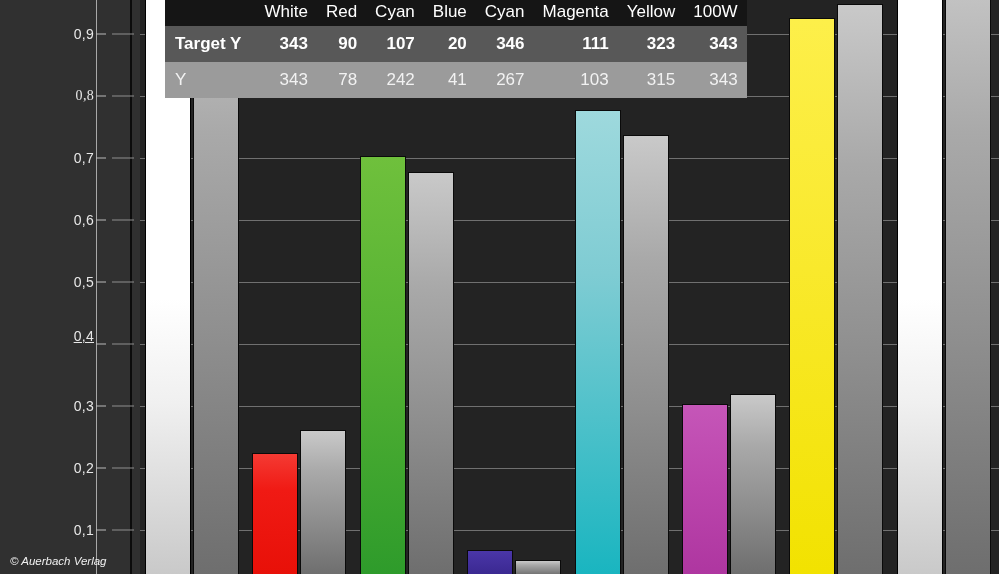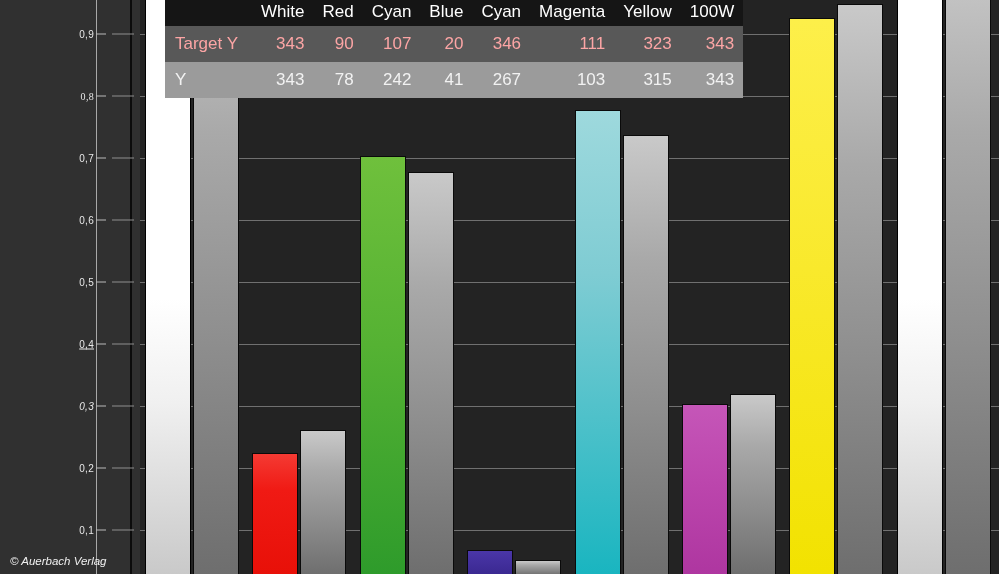--- a/index.html
+++ b/index.html
@@ -1,21 +1,21 @@
 <!DOCTYPE html>
 <html><head>
 <meta charset="utf-8">
 <style>
   html,body{margin:0;padding:0;background:#1c1c1c;}
   body{font-family:"Liberation Sans",sans-serif;}
   #root{position:relative;width:999px;height:574px;overflow:hidden;background:#262626;}
 
   
   .axis-area{position:absolute;left:0;top:0;width:140px;height:574px;background:#303030;}
-  .ytick{position:absolute;right:46px;transform:translateY(-50%);color:#e8e8e8;font-size:10px;letter-spacing:.3px;white-space:nowrap;}
+  .ytick{position:absolute;right:46px;transform:translateY(-50%);color:#e8e8e8;font-size:14px;letter-spacing:.3px;white-space:nowrap;}
   .ytickmark{position:absolute;right:34px;width:10px;height:1px;background:#b9b9b9;transform:translateY(-50%);}
   .ytickmark2{position:absolute;right:6px;width:22px;height:1px;background:#8d8d8d;transform:translateY(-50%);}
   .axisline{position:absolute;left:96px;top:0;width:1px;height:574px;background:#a8a8a8;}
   .axisline2{position:absolute;left:130px;top:0;width:2px;height:574px;background:#0c0c0c;}
 
   
   .plot{position:absolute;left:140px;top:0;width:859px;height:574px;background:#232323;overflow:hidden;}
   .grid{position:absolute;left:0;width:859px;height:1px;background:#707070;}
 
   
@@ -27,21 +27,21 @@
   .bar.blue{background:linear-gradient(to bottom,#4a36a8 0%,#422f9c 50%,#3a2890 100%);}
   .bar.cyan{background:linear-gradient(to bottom,#9ed9dd 0%,#7fccd3 35%,#19b5c0 100%);}
   .bar.magenta{background:linear-gradient(to bottom,#c556b8 0%,#bc46ad 45%,#ae36a0 100%);}
   .bar.yellow{background:linear-gradient(to bottom,#fdef4a 0%,#f9e92c 45%,#f2e200 100%);}
 
   
   .dtable{position:absolute;left:165px;top:0;border-collapse:collapse;font-size:17px;color:#f2f2f2;}
   .dtable td,.dtable th{padding:2px 9px 3px 9px;text-align:right;font-weight:normal;white-space:nowrap;}
   .dtable thead th{background:#151515;color:#ffffff;padding-bottom:4px;}
   .dtable thead th.corner{background:#151515;}
-  .dtable tbody tr.r1 td{background:#585858;color:#fca5a5;height:31px;}
+  .dtable tbody tr.r1 td{background:#585858;color:#ffffff;height:31px;font-weight:bold;}
   .dtable tbody tr.r2 td{background:#9b9b9b;color:#f2f2f2;height:31px;}
   .dtable td.rowlabel,.dtable th.corner{text-align:left;padding-left:10px;padding-right:14px;}
 
   .copyright{position:absolute;left:10px;bottom:7px;font-size:11.5px;font-style:italic;color:#f0f0f0;font-family:"Liberation Sans",sans-serif;}
 </style>
 </head>
 <body>
 
 <div id="root">
 
@@ -84,24 +84,24 @@
       <div class="ytickmark2" style="top: 96px;"></div>
       <div class="ytick" style="top: 158px; margin-left: 40px;">0,7</div>
       <div class="ytickmark" style="top: 158px;"></div>
       <div class="ytickmark2" style="top: 158px;"></div>
       <div class="ytick" style="top: 220px;">0,6</div>
       <div class="ytickmark" style="top: 220px;"></div>
       <div class="ytickmark2" style="top: 220px;"></div>
       <div class="ytick" style="top: 282px; margin-left: 12px;">0,5</div>
       <div class="ytickmark" style="top: 282px;"></div>
       <div class="ytickmark2" style="top: 282px;"></div>
-      <div class="ytick" style="top: 344px; text-decoration: underline;">0,4</div>
+      <div class="ytick" style="top: 336px; text-decoration: underline;">0,4</div>
       <div class="ytickmark" style="top: 344px;"></div>
       <div class="ytickmark2" style="top: 344px;"></div>
-      <div class="ytick" style="top: 406px; font-style: italic;">0,3</div>
+      <div class="ytick" style="top: 406px;">0,3</div>
       <div class="ytickmark" style="top: 406px;"></div>
       <div class="ytickmark2" style="top: 406px;"></div>
       <div class="ytick" style="top: 468px;">0,2</div>
       <div class="ytickmark" style="top: 468px;"></div>
       <div class="ytickmark2" style="top: 468px;"></div>
       <div class="ytick" style="top: 530px;">0,1</div>
       <div class="ytickmark" style="top: 530px;"></div>
       <div class="ytickmark2" style="top: 530px;"></div>
     </div>
 

